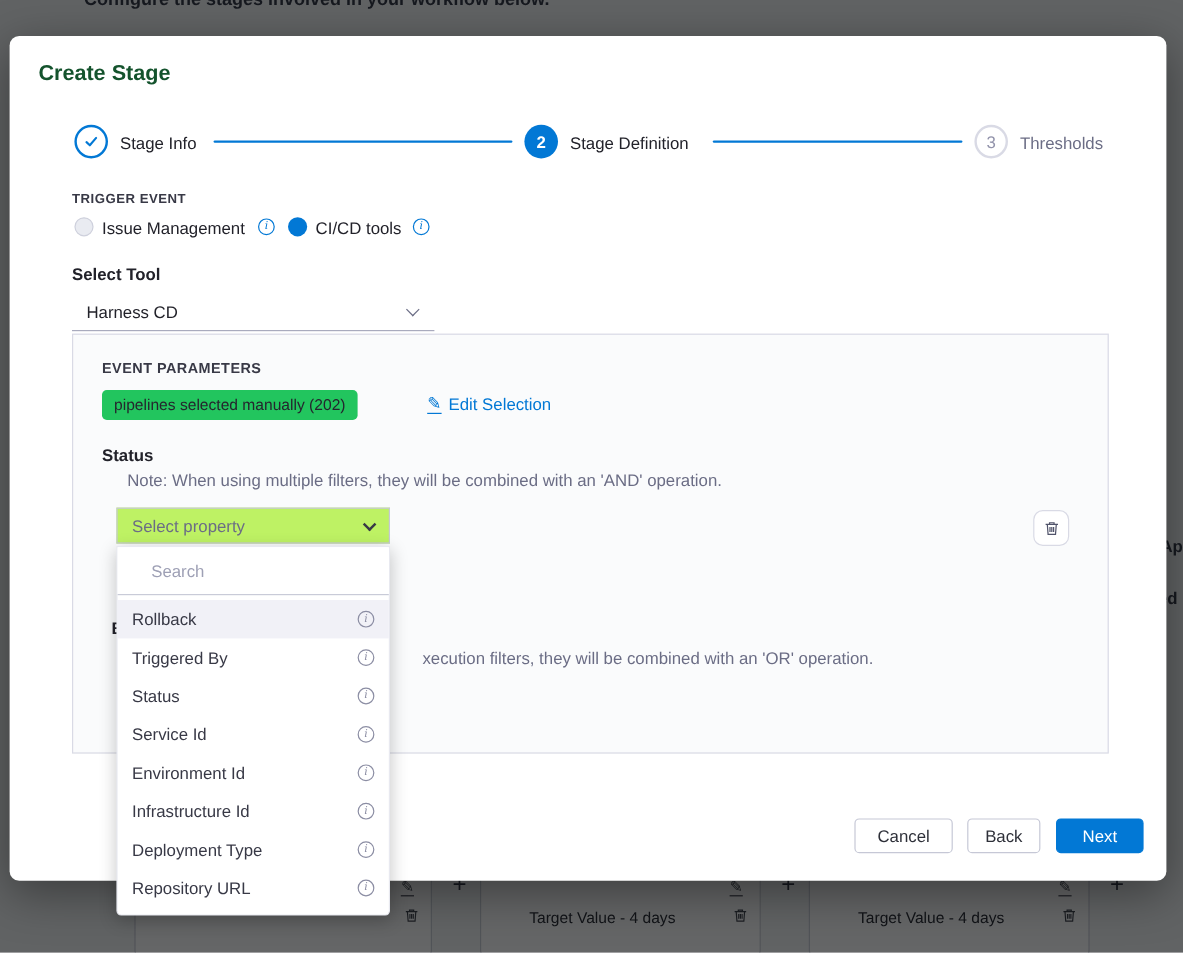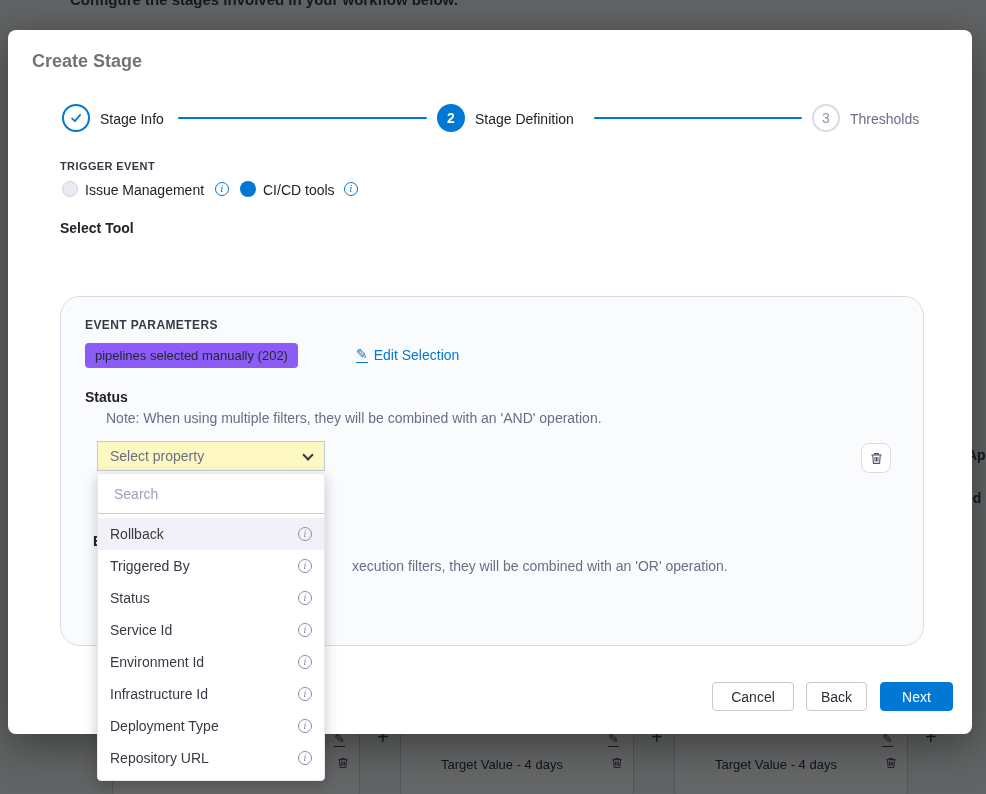--- a/index.html
+++ b/index.html
@@ -14,21 +14,21 @@
   .bg-pencil{position:absolute;right:14px;top:10px;font-size:13px;color:#3c4049;border-bottom:1.5px solid #3c4049;line-height:15px;}
   .bg-trash{position:absolute;right:9px;top:35px;}
   .bg-plus{position:absolute;top:726px;font-size:20px;color:#2e3340;}
   .bg-frag{position:absolute;font-size:14px;font-weight:700;color:#2e3340;white-space:nowrap;margin-top:21px;}
 
   
   #overlay{position:absolute;inset:0;background:rgba(8,9,12,.62);z-index:1;}
 
   
   #modal{position:absolute;left:8px;top:30px;width:964px;height:704px;background:#fff;border-radius:8px;z-index:2;box-shadow:0 10px 40px rgba(0,0,0,.4);}
-  .modal-title{position:absolute;left:24px;top:21px;font-size:18px;font-weight:700;color:#737373;}
+  .modal-title{position:absolute;left:24px;top:21px;font-size:18px;font-weight:700;color:#14532d;}
 
   
   .step-circle{position:absolute;top:74px;width:28px;height:28px;border-radius:50%;display:flex;align-items:center;justify-content:center;font-size:14px;}
   .step-circle.done{background:#fff;border:2px solid #0278d5;}
   .step-circle.active{background:#0278d5;color:#fff;font-weight:600;}
   .step-circle.todo{background:#fff;border:2px solid #d9dae5;color:#9293ab;}
   .step-label{position:absolute;top:81px;font-size:14px;white-space:nowrap;}
   .connector{position:absolute;top:87px;height:2px;background:#0278d5;border-radius:1px;}
 
   .upper-heading{position:absolute;font-size:11px;font-weight:700;letter-spacing:.4px;color:#383946;}
@@ -46,30 +46,30 @@
 
   .field-label{position:absolute;font-size:14px;font-weight:700;color:#22222a;white-space:nowrap;}
 
   
   .select{position:absolute;font-size:14px;white-space:nowrap;}
   .chev{position:absolute;width:8px;height:8px;border-right:1.6px solid #6b6d85;border-bottom:1.6px solid #6b6d85;transform:rotate(45deg);}
   .chev.dark{border-color:#383946;border-width:0 2px 2px 0;border-style:solid;}
   .chev.light{border-color:#c3c5d3;}
 
   
-  #panel{position:absolute;left:52px;top:266px;width:864px;height:350px;background:#fafbfc;border:1px solid #d9dae5;border-radius:20px;}
-  .badge{position:absolute;left:24px;top:46px;height:25px;line-height:25px;padding:0 10px;background:#8b5cf6;border-radius:4px;font-size:13px;color:#25262e;white-space:nowrap;}
+  #panel{position:absolute;left:52px;top:248px;width:864px;height:350px;background:#fafbfc;border:1px solid #d9dae5;border-radius:0;}
+  .badge{position:absolute;left:24px;top:46px;height:25px;line-height:25px;padding:0 10px;background:#22c55e;border-radius:4px;font-size:13px;color:#25262e;white-space:nowrap;}
   .edit-link{position:absolute;left:295px;top:50px;font-size:14px;color:#0278d5;display:flex;align-items:center;gap:6px;white-space:nowrap;cursor:pointer;}
   .note-text{position:absolute;font-size:14px;color:#6b6d85;white-space:nowrap;margin-left:21px;}
 
   .icon-btn{position:absolute;left:800px;top:146px;width:30px;height:30px;background:#fff;border:1px solid #d9dae5;border-radius:8px;display:flex;align-items:center;justify-content:center;cursor:pointer;}
 
   
   #menu{position:absolute;left:36px;top:176px;width:228px;background:#fff;border:1px solid #e8e9f0;box-shadow:0 4px 14px rgba(0,0,0,.22);border-radius:0 0 4px 4px;z-index:10;}
-  #menu .search{display:block;width:100%;height:40px;border:none;border-bottom:1px solid #c9cbd8;outline:none;padding:0 16px;font-size:14px;color:#383946;font-family:inherit;background:#fff;}
+  #menu .search{display:block;width:100%;height:40px;border:none;border-bottom:1px solid #c9cbd8;outline:none;padding:0 28px;font-size:14px;color:#383946;font-family:inherit;background:#fff;}
   #menu .search::placeholder{color:#9ea0b5;}
   .menu-list{padding:4px 0 6px 0;}
   .menu-item{height:32px;display:flex;align-items:center;justify-content:space-between;padding:0 12px;font-size:14px;color:#383946;cursor:pointer;}
   .menu-item.hl{background:#f1f1f7;}
 
   
   .btn{position:absolute;top:652px;height:29px;border-radius:4px;font-size:14px;display:flex;align-items:center;justify-content:center;cursor:pointer;}
   .btn.secondary{background:#fff;border:1px solid #c6c8d6;color:#2e3039;}
   .btn.primary{background:#0278d5;border:1px solid #0278d5;color:#fff;}
 </style>
@@ -131,33 +131,37 @@
 
   <div class="upper-heading" style="left:52px;top:130px;">TRIGGER EVENT</div>
   <div class="radio unchecked" style="left:54px;"></div>
   <span class="radio-label" style="left:77px;">Issue Management</span>
   <span class="info-icon blue" style="left:207px;top:152px;">i</span>
   <div class="radio checked" style="left:232px;"></div>
   <span class="radio-label" style="left:255px;">CI/CD tools</span>
   <span class="info-icon blue" style="left:336px;top:152px;">i</span>
 
   <div class="field-label" style="left:52px;top:190px;">Select Tool</div>
+  <div class="select" style="left:52px;top:214px;width:302px;height:32px;line-height:32px;border-bottom:1px solid #a9abbe;color:#22222a;">
+    <span style="padding-left:12px;">Harness CD</span>
+    <span class="chev" style="right:14px;top:10px;"></span>
+  </div>
 
   <div id="panel">
     <div class="upper-heading" style="left:24px;top:21px;font-size:12px;">EVENT PARAMETERS</div>
     <div class="badge">pipelines selected manually (202)</div>
     <div class="edit-link">
       <span style="border-bottom:1.5px solid #0278d5;line-height:15px;">✎</span>
       <span>Edit Selection</span>
     </div>
 
     <div class="field-label" style="left:24px;top:92px;">Status</div>
     <div class="note-text" style="left:24px;top:113px;">Note: When using multiple filters, they will be combined with an 'AND' operation.</div>
 
-    <div class="select" style="left:36px;top:144px;width:228px;height:30px;line-height:28px;background:#fef9c3;border:1px solid #c6c8d6;color:#6b6d85;">
+    <div class="select" style="left:36px;top:144px;width:228px;height:30px;line-height:28px;background:#bef264;border:1px solid #c6c8d6;color:#6b6d85;">
       <span style="padding-left:12px;">Select property</span>
       <span class="chev dark" style="right:12px;top:9px;"></span>
     </div>
     <div class="icon-btn">
       <svg width="15" height="15" viewBox="0 0 16 16">
           <path d="M2.5 4.2h11M6 4.2V2.8h4v1.4M4 4.2l.7 9h6.6l.7-9M6.4 6.5v4.6M8 6.5v4.6M9.6 6.5v4.6" fill="none" stroke="#50536a" stroke-width="1.1"></path>
         </svg>
     </div>
 
     <div class="field-label" style="left:32px;top:236px;">E</div>

